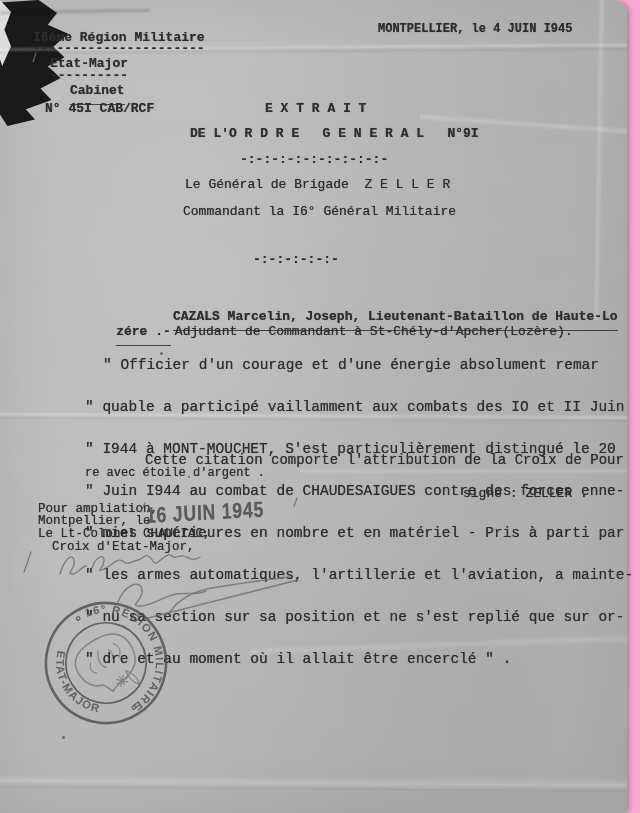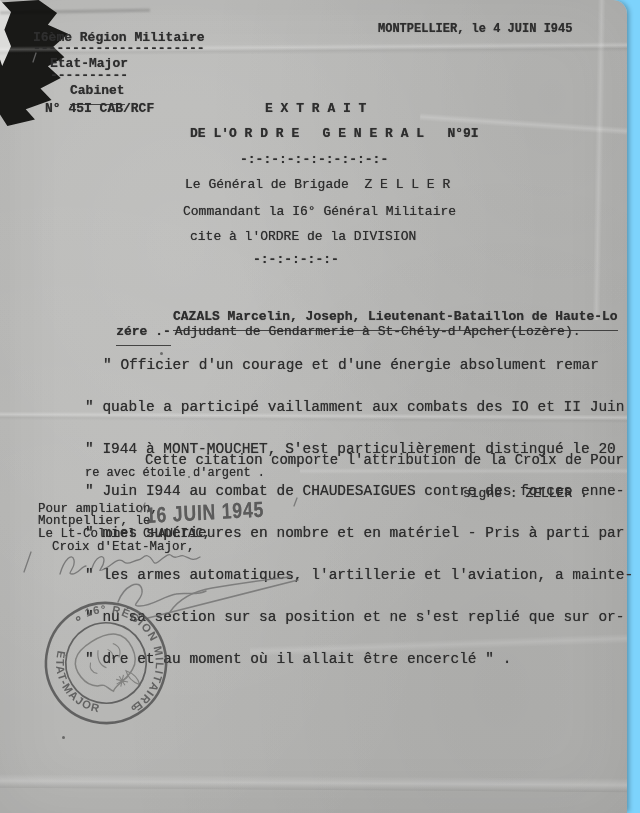--- a/index.html
+++ b/index.html
@@ -1,16 +1,16 @@
 <!DOCTYPE html>
 <html><head>
 <meta charset="utf-8">
 <style>
   html,body{margin:0;padding:0;background:#f5f5f3;}
-  #page{position:relative;width:640px;height:813px;overflow:hidden;background:#7dd3fc;
+  #page{position:relative;width:640px;height:813px;overflow:hidden;background:#f9a8d4;
         font-family:"Liberation Mono","DejaVu Sans Mono",monospace;}
   #paper{position:absolute;left:0;top:0;width:627px;height:813px;
          border-radius:0 14px 0 0;
          background:
            radial-gradient(ellipse at 28% 30%, rgba(255,255,255,.10), transparent 60%),
            radial-gradient(ellipse at 80% 85%, rgba(0,0,0,.05), transparent 55%),
            radial-gradient(ellipse at 88% 12%, rgba(0,0,0,.06), transparent 45%),
            radial-gradient(ellipse at 10% 70%, rgba(255,255,255,.07), transparent 50%),
            linear-gradient(#bbbbb9,#b3b3b1);
          box-shadow:3px 0 5px -1px rgba(0,0,0,.30), inset 0 0 70px rgba(0,0,0,.07);}
@@ -60,26 +60,25 @@
   <div class="tw b" style="left:45px;top:101px;font-size:13px;">N° 45I CAB/RCF</div>
 
   <div class="tw b" style="left:338px;top:22px;font-size:12px;margin-left:40px;">MONTPELLIER, le 4 JUIN I945</div>
 
   <div class="tw b" style="left:265px;top:101px;font-size:13px;">E X T R A I T</div>
   <div class="tw b" style="left:190px;top:126px;font-size:13px;">DE L'O R D R E   G E N E R A L   N°9I</div>
   <div class="tw b" style="left:240px;top:152px;font-size:13px;">-:-:-:-:-:-:-:-:-:-</div>
 
   <div class="tw" style="left:185px;top:177px;font-size:13px;">Le Général de Brigade  Z E L L E R</div>
   <div class="tw" style="left:183px;top:204px;font-size:13px;">Commandant la I6° Général Militaire</div>
-  <div class="tw" style="left:190px;top:229px;font-size:13px;">cite à l'ORDRE de la DIVISION</div>
   <div class="tw b" style="left:253px;top:252px;font-size:13px;">-:-:-:-:-:-</div>
 
   <div class="tw b" style="left:173px;top:292px;font-size:13px;margin-top:17px;"><span class="ul">CAZALS Marcelin, Joseph, Lieutenant-Bataillon de Haute-Lo</span></div>
   <div class="tw" style="left:85px;top:309px;font-size:13px;">
-    <span class="ul b">zére .-</span><span style="margin-left:4px;">Adjudant de Gendarmerie à St-Chély-d'Apcher(Lozère).</span>
+    <span class="ul b">zére .-</span><span style="margin-left:4px;">Adjudant de Commandant à St-Chély-d'Apcher(Lozère).</span>
   </div>
 
   <div class="tw" style="left:85px;top:330px;font-size:14.5px;line-height:14px;">
     <div style="padding-left:18px;">" Officier d'un courage et d'une énergie absolument remar</div>
     <div>" quable a participé vaillamment aux combats des IO et II Juin</div>
     <div>" I944 à MONT-MOUCHET, S'est particulièrement distingué le 20</div>
     <div>" Juin I944 au combat de CHAUDESAIGUES contre des forces enne-</div>
     <div>" mies supérieures en nombre et en matériel - Pris à parti par</div>
     <div>" les armes automatiques, l'artillerie et l'aviation, a mainte-</div>
     <div>" nu sa section sur sa position et ne s'est replié que sur or-</div>

